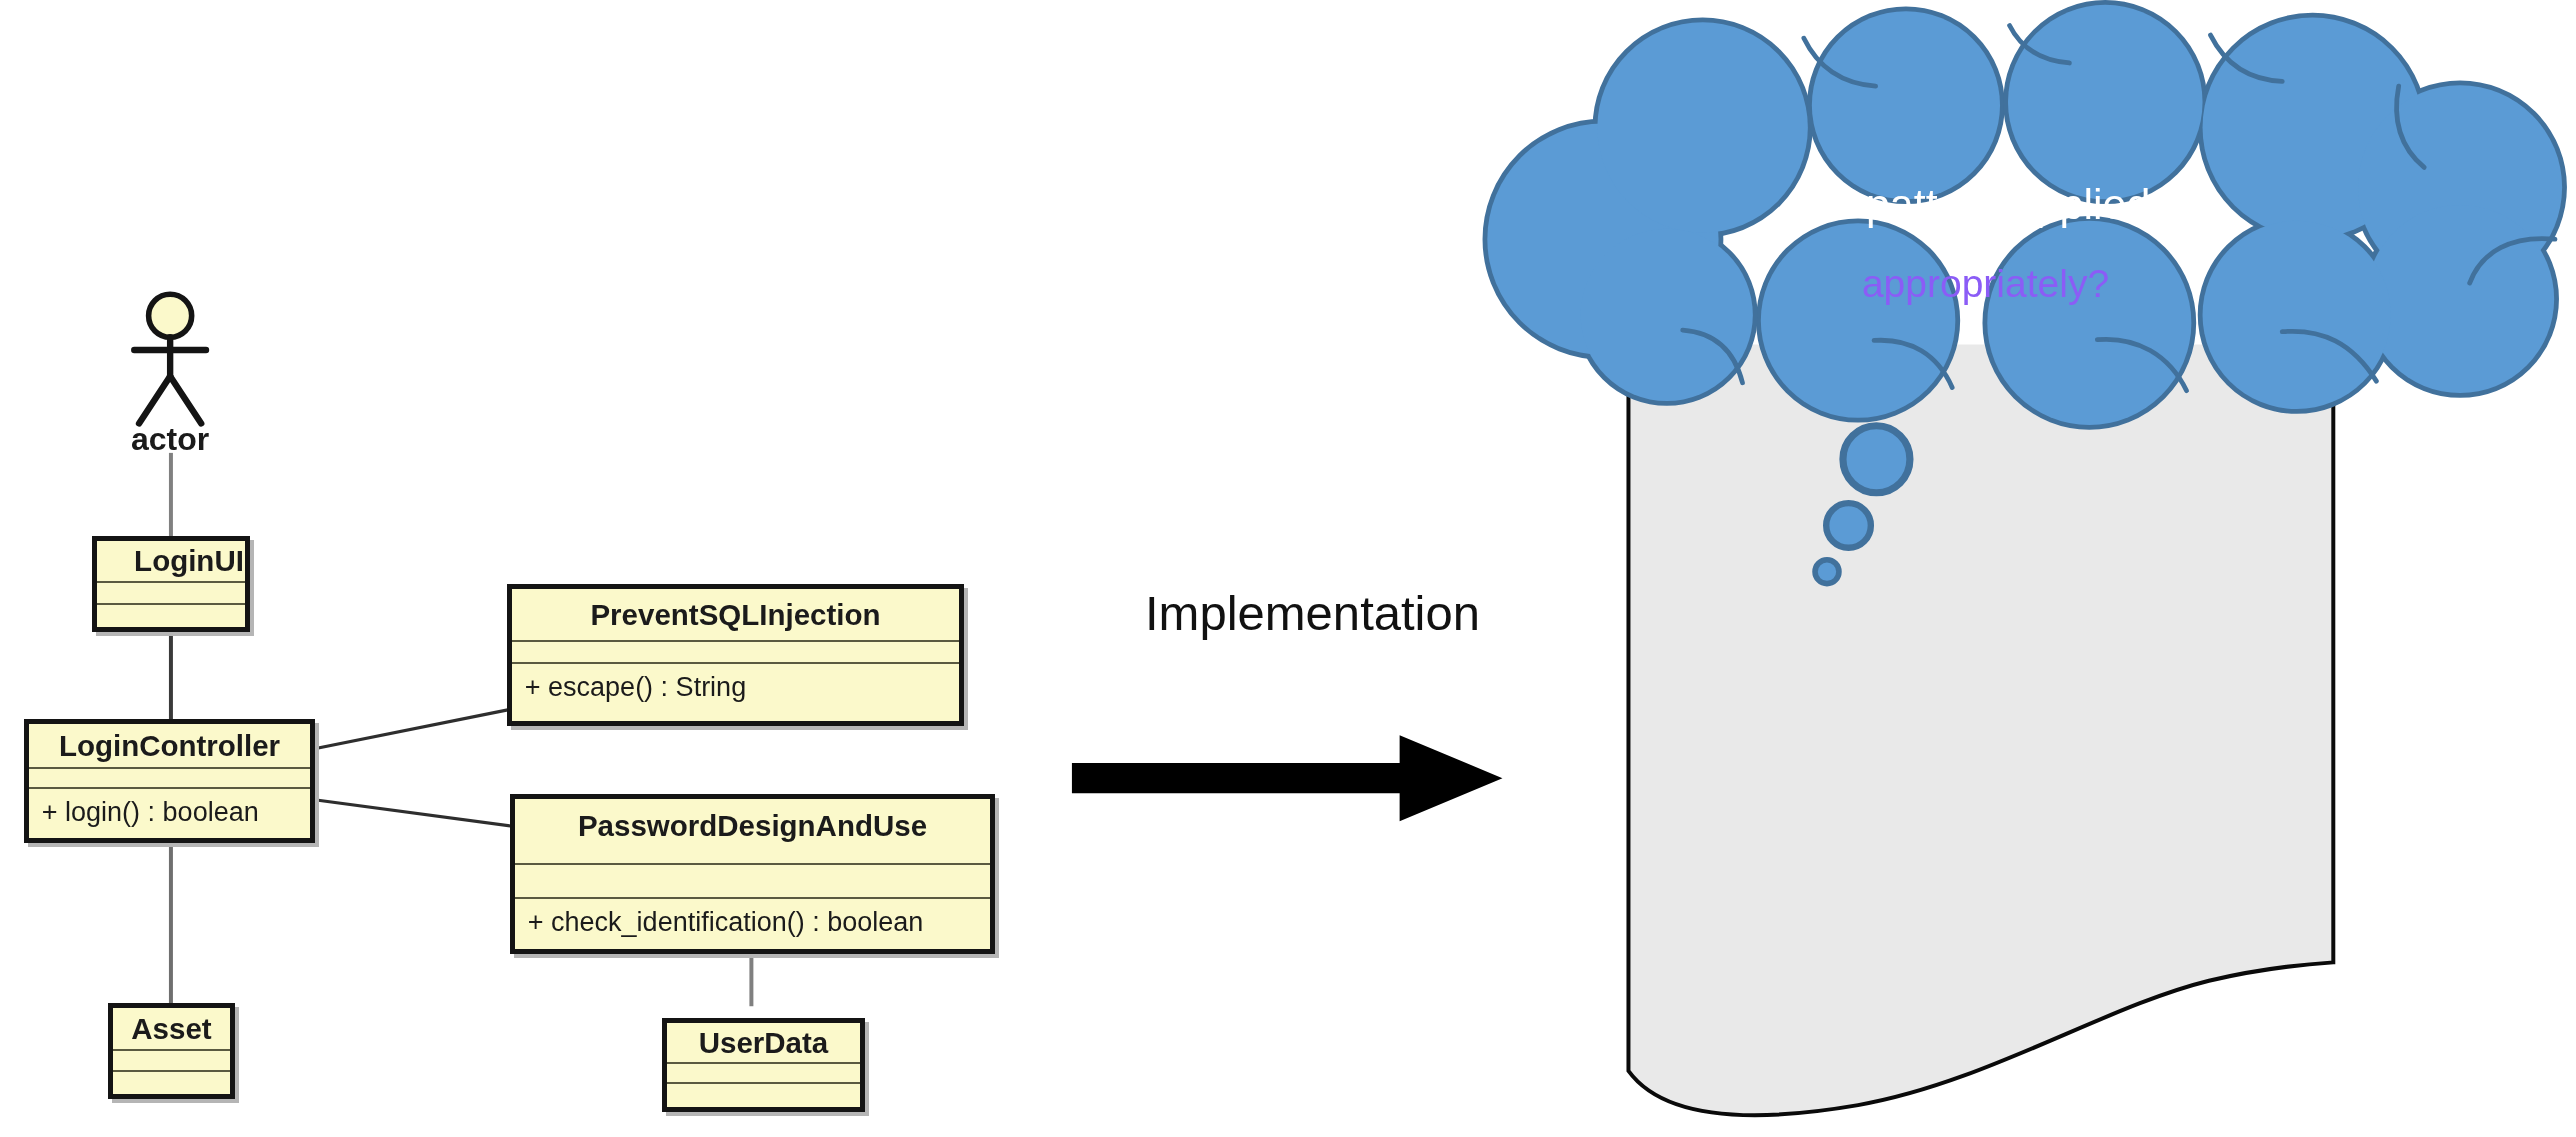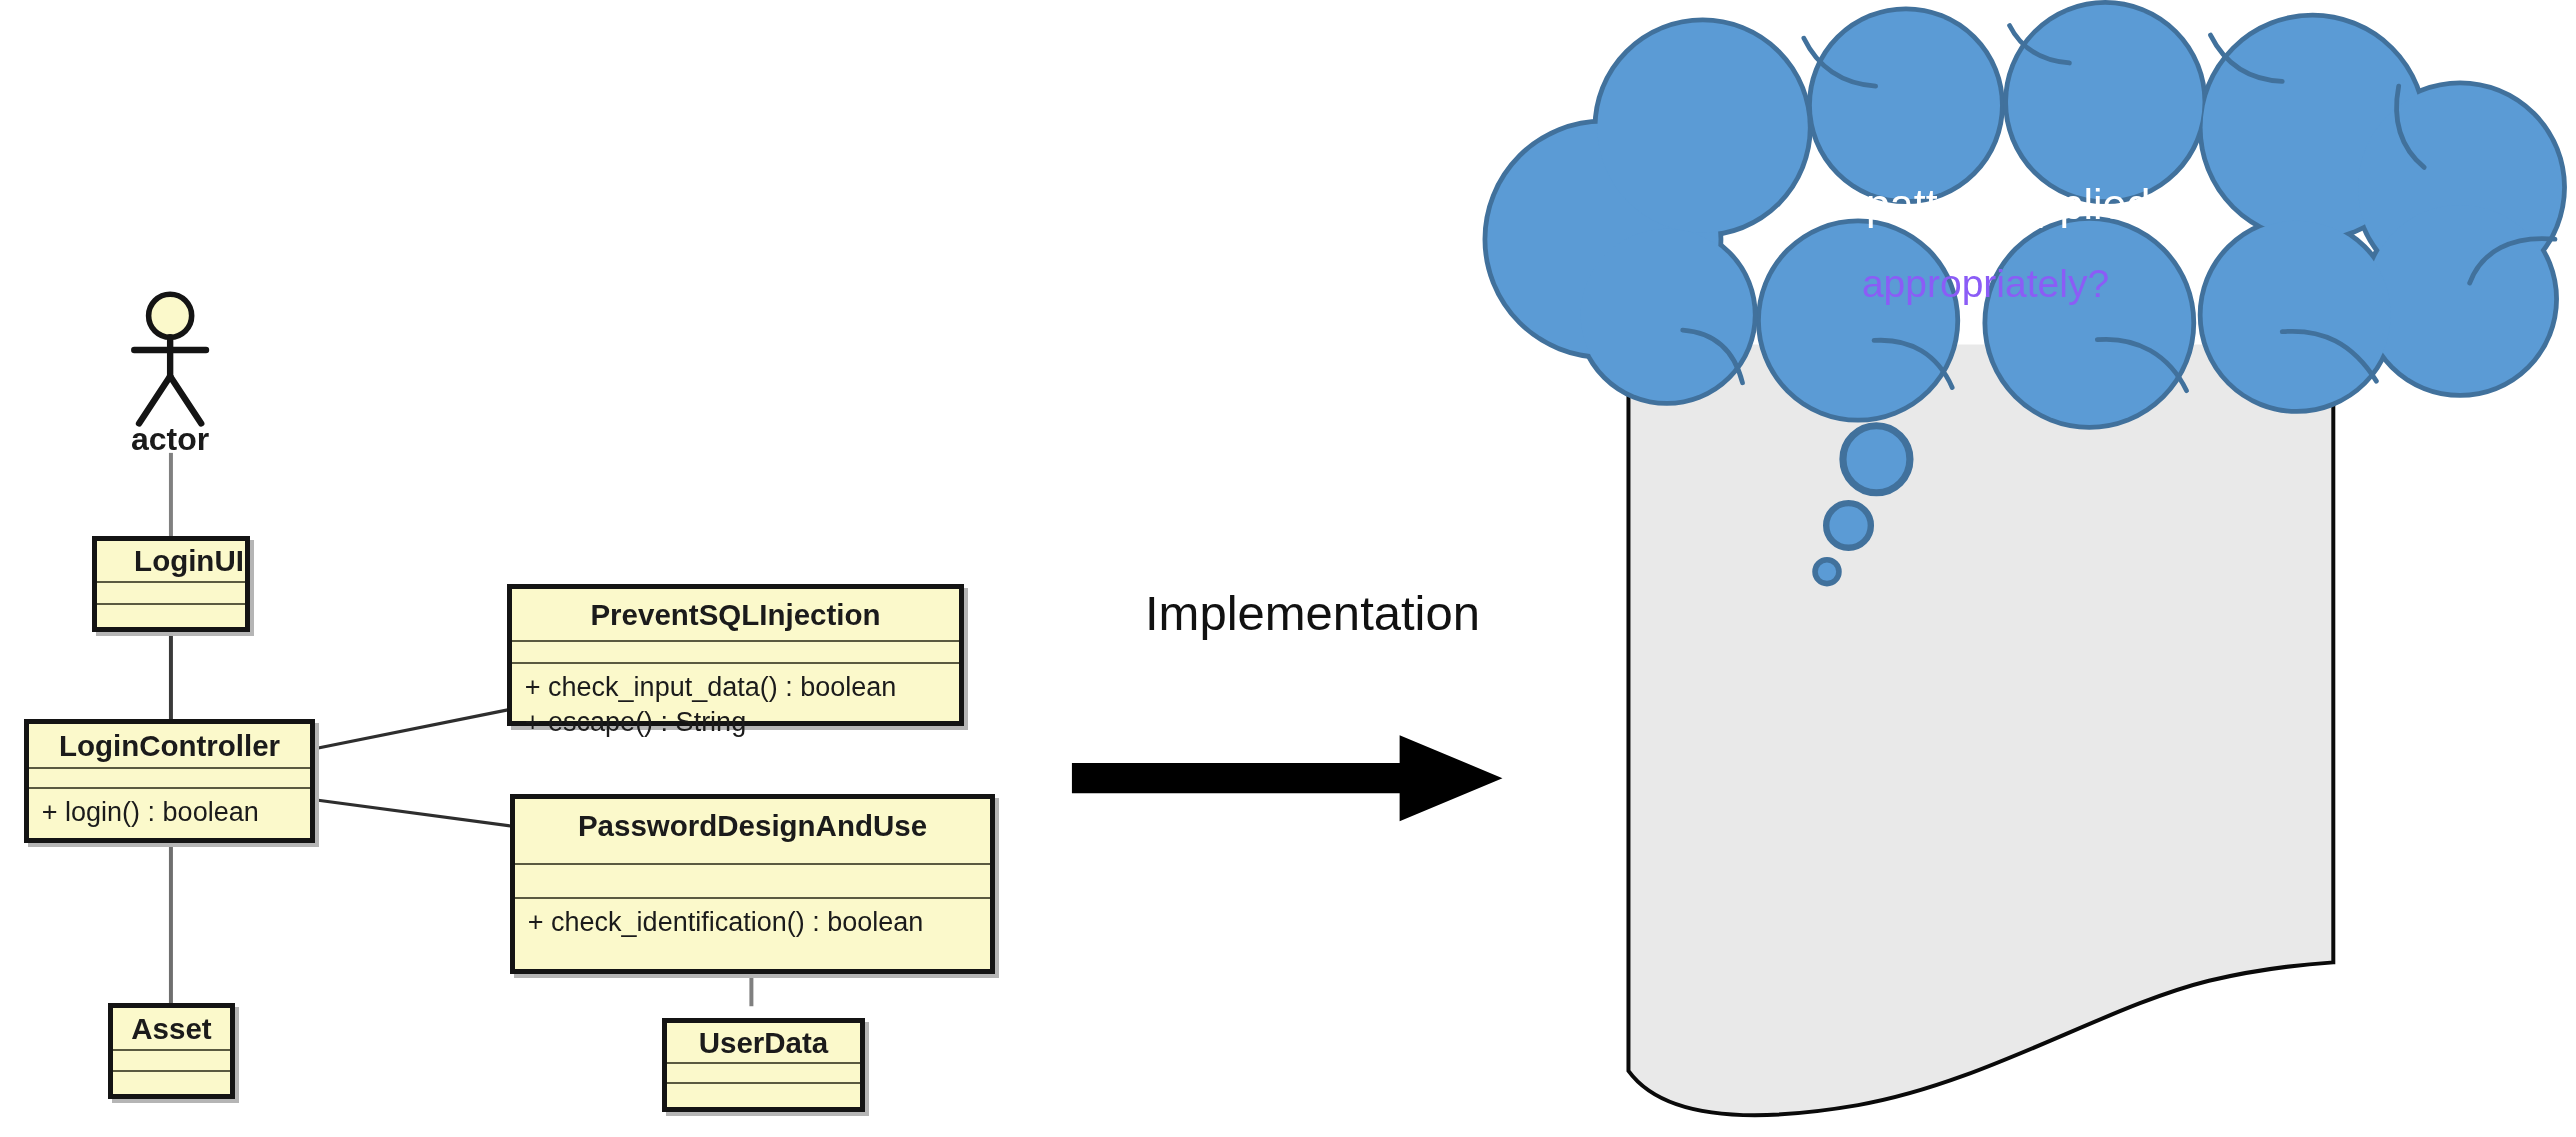--- a/index.html
+++ b/index.html
@@ -116,26 +116,25 @@
     <div class="k-attrs" style="height:17.5px;"></div>
     <div class="k-ops">
       <div class="m">+ login() : boolean</div>
     </div>
   </div>
 
   <div class="klass" style="left:507px;top:584px;width:457px;height:142px;">
     <div class="k-title" style="height:51px;">PreventSQLInjection</div>
     <div class="k-attrs" style="height:20px;"></div>
     <div class="k-ops">
-      <div class="m">+ check_input_data() : boolean</div>
       <div class="m">+ escape() : String</div>
     </div>
   </div>
 
-  <div class="klass" style="left:510px;top:794px;width:485px;height:180px;gap:10px;">
+  <div class="klass" style="left:510px;top:794px;width:485px;height:160px;gap:10px;">
     <div class="k-title" style="height:54px;">PasswordDesignAndUse</div>
     <div class="k-attrs" style="height:21.5px;"></div>
     <div class="k-ops">
       <div class="m">+ check_identification() : boolean</div>
     </div>
   </div>
 
   <div class="klass" style="left:108px;top:1003px;width:127px;height:96px;">
     <div class="k-title" style="height:41px;">Asset</div>
     <div class="k-attrs" style="height:19px;"></div>

